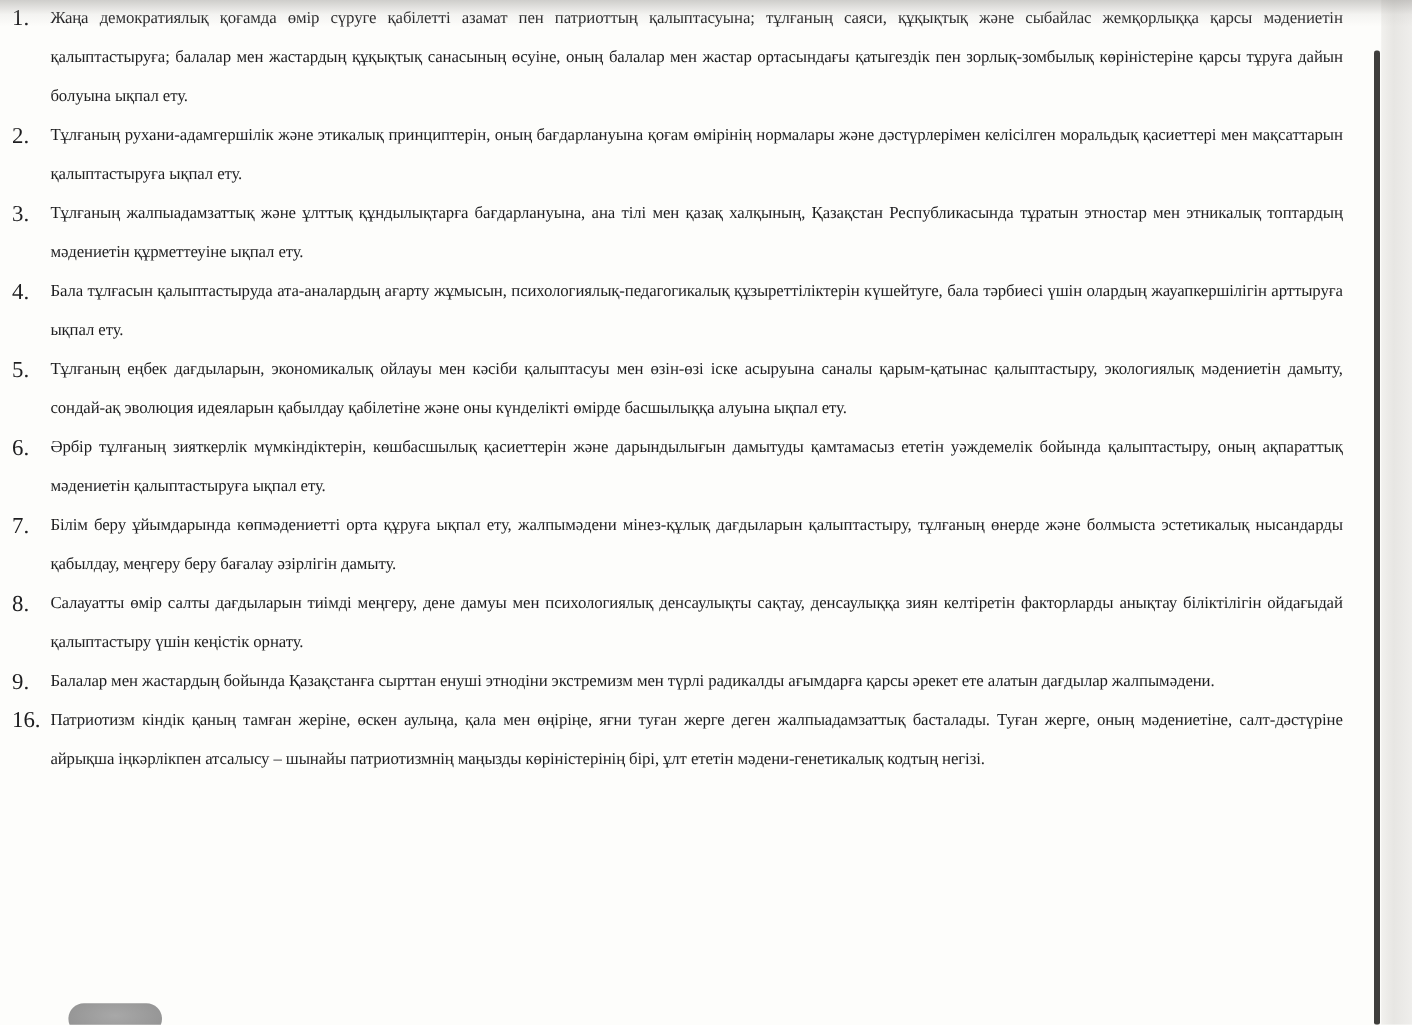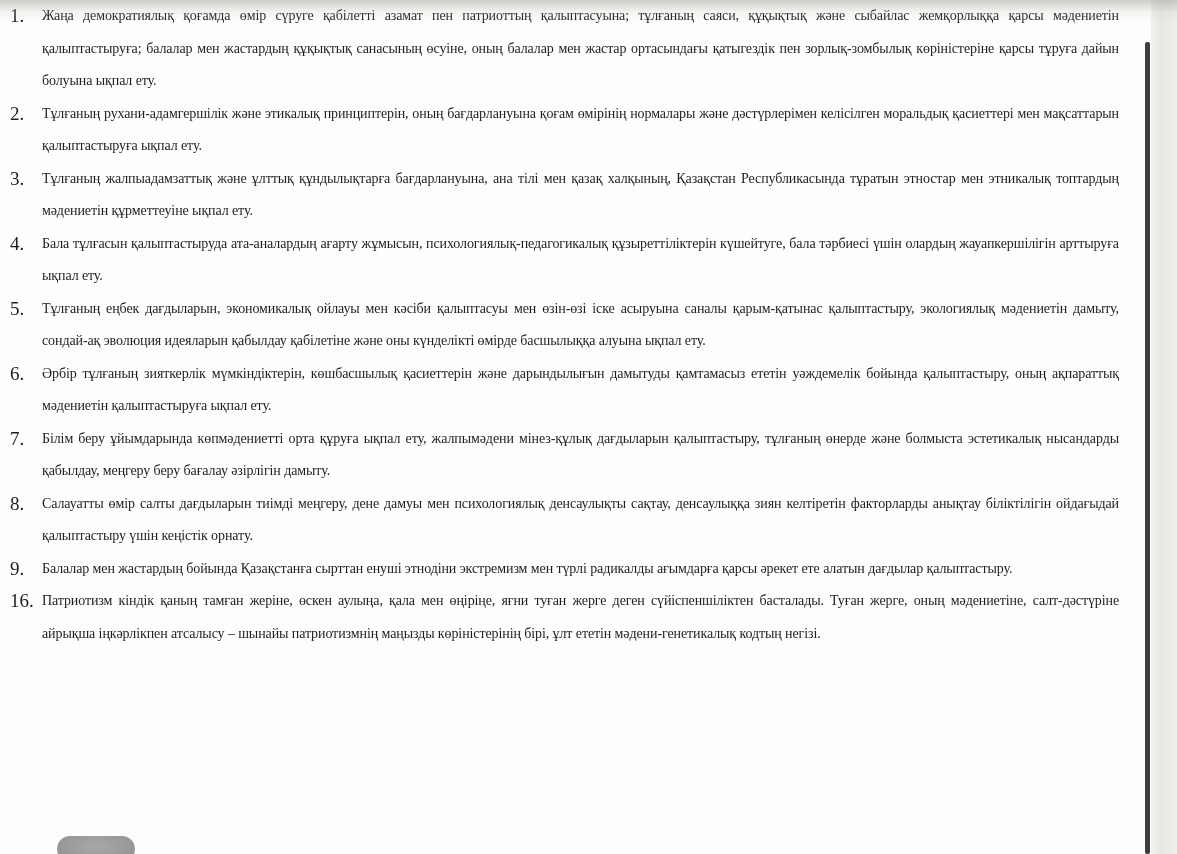--- a/index.html
+++ b/index.html
@@ -102,26 +102,26 @@
       <div class="txt">Білім беру ұйымдарында көпмәдениетті орта құруға ықпал ету, жалпымәдени мінез-құлық дағдыларын қалыптастыру, тұлғаның өнерде және болмыста эстетикалық нысандарды қабылдау, меңгеру беру бағалау әзірлігін дамыту.</div>
     </div>
 
     <div class="item">
       <span class="num">8.</span>
       <div class="txt">Салауатты өмір салты дағдыларын тиімді меңгеру, дене дамуы мен психологиялық денсаулықты сақтау, денсаулыққа зиян келтіретін факторларды анықтау біліктілігін ойдағыдай қалыптастыру үшін кеңістік орнату.</div>
     </div>
 
     <div class="item">
       <span class="num">9.</span>
-      <div class="txt">Балалар мен жастардың бойында Қазақстанға сырттан енуші этнодіни экстремизм мен түрлі радикалды ағымдарға қарсы әрекет ете алатын дағдылар қалыптастыру.</div>
+      <div class="txt">Балалар мен жастардың бойында Қазақстанға сырттан енуші этнодіни экстремизм мен түрлі радикалды ағымдарға қарсы әрекет ете алатын дағдылар жалпымәдени.</div>
     </div>
 
     <div class="item">
       <span class="num">16.</span>
-      <div class="txt">Патриотизм кіндік қаның тамған жеріне, өскен аулыңа, қала мен өңіріңе, яғни туған жерге деген сүйіспеншіліктен басталады. Туған жерге, оның мәдениетіне, салт-дәстүріне айрықша іңкәрлікпен атсалысу – шынайы патриотизмнің маңызды көріністерінің бірі, ұлт ететін мәдени-генетикалық кодтың негізі.</div>
+      <div class="txt">Патриотизм кіндік қаның тамған жеріне, өскен аулыңа, қала мен өңіріңе, яғни туған жерге деген жалпыадамзаттық басталады. Туған жерге, оның мәдениетіне, салт-дәстүріне айрықша іңкәрлікпен атсалысу – шынайы патриотизмнің маңызды көріністерінің бірі, ұлт ететін мәдени-генетикалық кодтың негізі.</div>
     </div>
 
   </div>
 </div>
 
 <div class="edge-strip"></div>
 <div class="edge-line"></div>
 <div class="top-shade"></div>
 <div class="corner-blob"></div>
 

